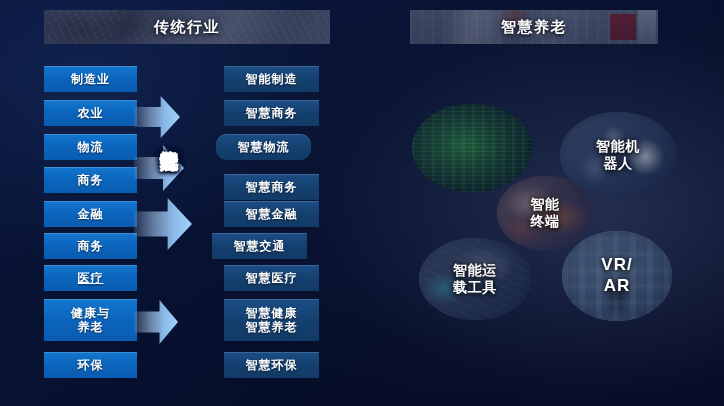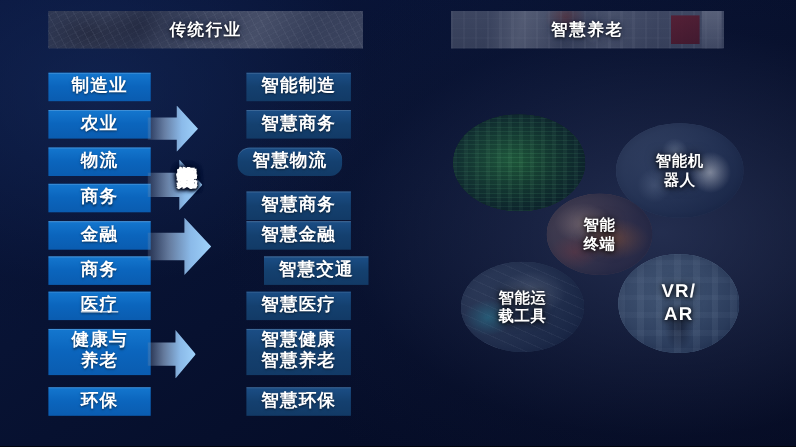--- a/index.html
+++ b/index.html
@@ -75,21 +75,21 @@
     background: linear-gradient(180deg, rgba(222,226,236,0.55), rgba(150,158,176,0.35));
   }
 
   
   .box {
     position: absolute;
     display: flex; align-items: center; justify-content: center;
     text-align: center;
     color: #ffffff;
     font-weight: bold;
-    font-size: 16px;
+    font-size: 12px;
     letter-spacing: 1px;
     line-height: 1.18;
     text-shadow: 0 1px 2px rgba(0,0,0,0.55);
   }
   .box-left {
     width: 93px;
     background: linear-gradient(180deg, #1477cf 0%, #0b65bd 48%, #0a5cb0 100%);
     box-shadow: inset 0 1px 0 rgba(255,255,255,0.18);
   }
   .box-right {
@@ -214,21 +214,21 @@
       <div class="box box-left" style="left: 44px; top: 265px; height: 26px; text-decoration: underline;">医疗</div>
       <div class="box box-left" style="left: 44px; top: 299px; height: 42px;">健康与<br>养老</div>
       <div class="box box-left" style="left: 44px; top: 352px; height: 26px;">环保</div>
     </div>
   <div id="right-column">
       <div class="box box-right" style="left: 224px; top: 66px; height: 26px;">智能制造</div>
       <div class="box box-right" style="left: 224px; top: 100px; height: 26px;">智慧商务</div>
       <div class="box box-right" style="left: 216px; top: 134px; height: 26px; border-radius: 11px;">智慧物流</div>
       <div class="box box-right" style="left: 224px; top: 174px; height: 26px;">智慧商务</div>
       <div class="box box-right" style="left: 224px; top: 201px; height: 26px;">智慧金融</div>
-      <div class="box box-right" style="left: 240px; top: 233px; height: 26px;">智慧交通</div>
+      <div class="box box-right" style="left: 212px; top: 233px; height: 26px;">智慧交通</div>
       <div class="box box-right" style="left: 224px; top: 265px; height: 26px;">智慧医疗</div>
       <div class="box box-right" style="left: 224px; top: 299px; height: 42px;">智慧健康<br>智慧养老</div>
       <div class="box box-right" style="left: 224px; top: 352px; height: 26px;">智慧环保</div>
     </div>
   <div id="arrow-layer">
       <div class="arrow" style="left: 134px; top: 96px; width: 46px; height: 42px;"></div>
       <div class="arrow" style="left: 134px; top: 145px; width: 50px; height: 46px;"></div>
       <div class="arrow" style="left: 134px; top: 198px; width: 58px; height: 52px;"></div>
       <div class="arrow" style="left: 134px; top: 300px; width: 44px; height: 44px;"></div>
     </div>

